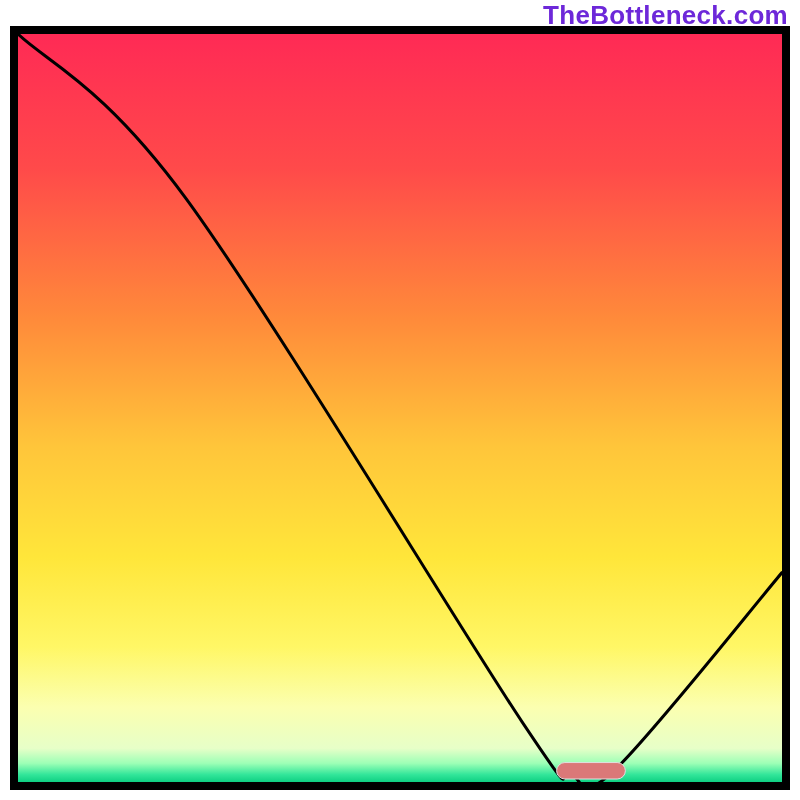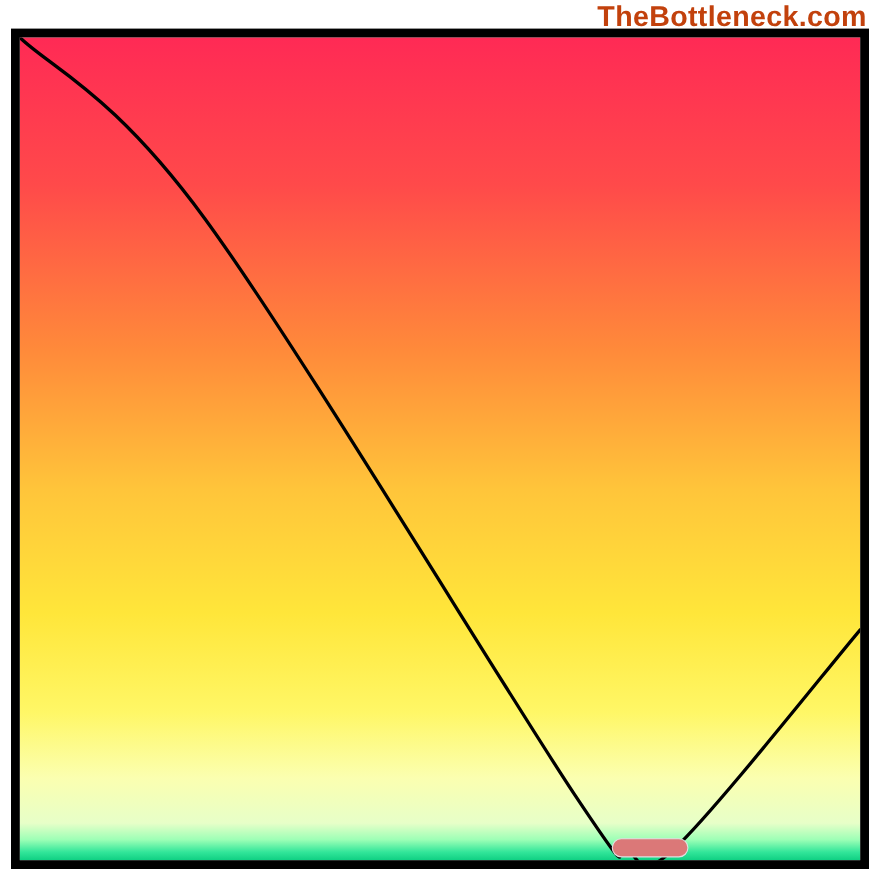--- a/index.html
+++ b/index.html
@@ -15,21 +15,21 @@
     width: 800px;
     height: 800px;
   }
   .watermark {
     position: absolute;
     top: 0;
     right: 12px;
     font-family: Arial, Helvetica, sans-serif;
     font-size: 26px;
     font-weight: bold;
-    color: #c2410c;
+    color: #6d28d9;
     letter-spacing: 0.3px;
   }
   svg {
     position: absolute;
     left: 0;
     top: 0;
   }
 </style>
 </head>
 <body>

